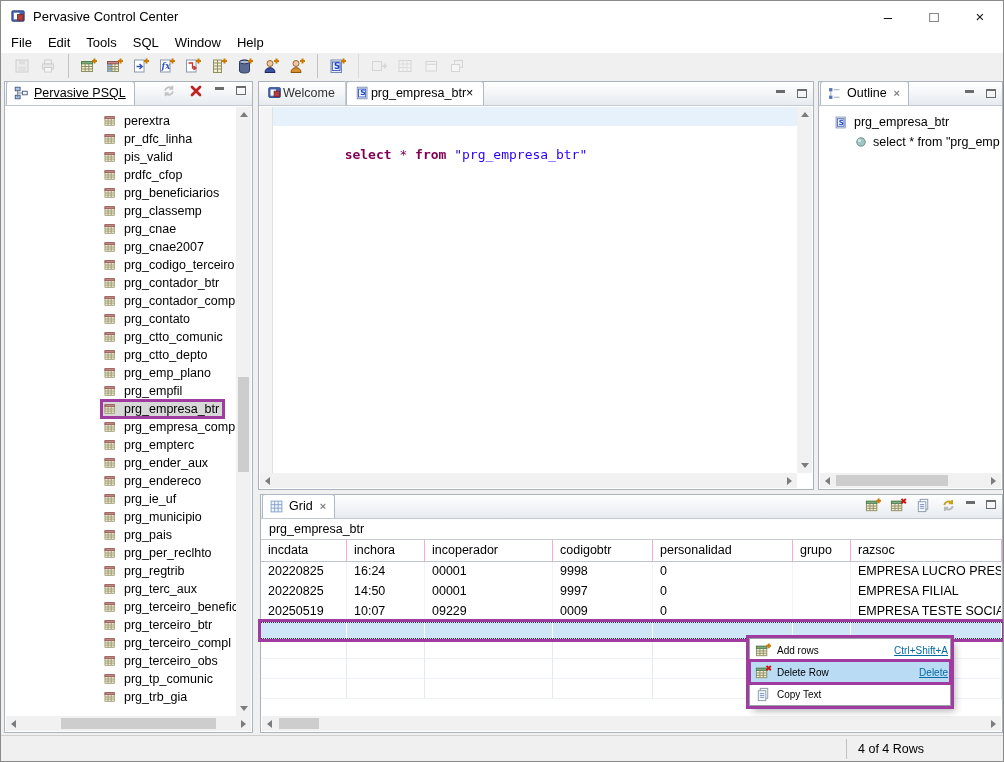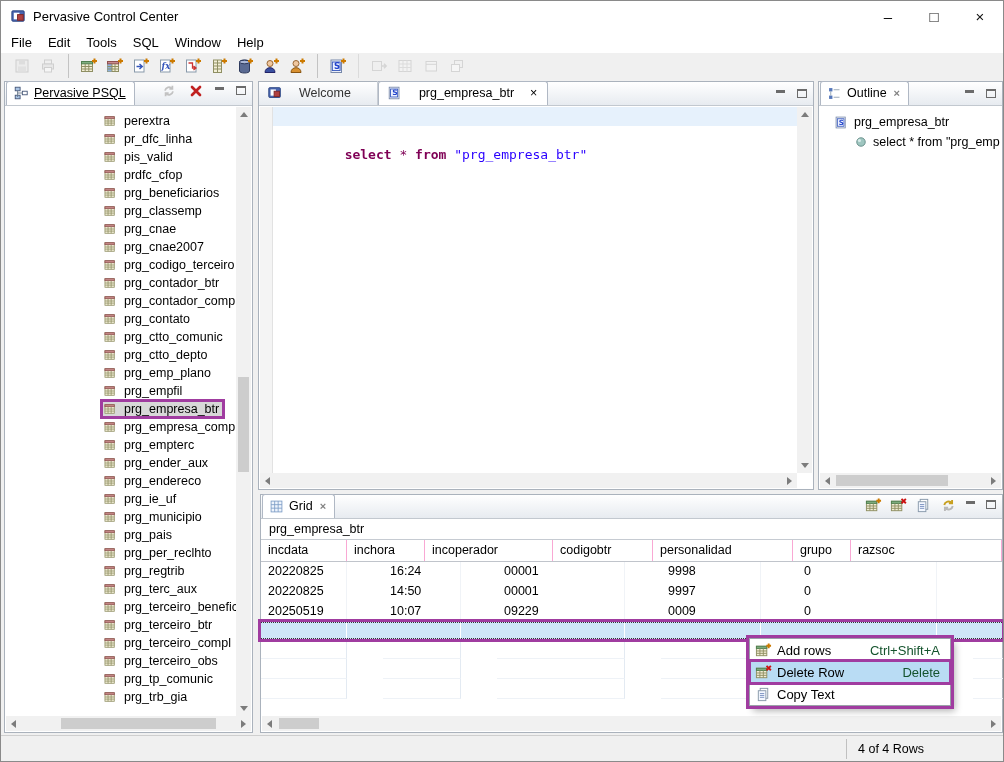--- a/index.html
+++ b/index.html
@@ -48,21 +48,21 @@
   .sb-arrow{position:absolute;width:15px;height:15px;display:flex;align-items:center;justify-content:center;}
   .tri{width:0;height:0;border:4px solid transparent;}
   .tri.up{border-bottom:5px solid #7c7c7c;border-top:none;}
   .tri.down{border-top:5px solid #7c7c7c;border-bottom:none;}
   .tri.left{border-right:5px solid #7c7c7c;border-left:none;}
   .tri.right{border-left:5px solid #7c7c7c;border-right:none;}
   .thumb{position:absolute;background:#cdcdcd;}
   
   #editor{left:257px;top:80px;width:556px;height:409px;}
   .ed-tabs{display:flex;align-items:flex-end;height:24px;}
-  .ed-tab{display:flex;align-items:center;gap:16px;font-size:12.5px;padding:3px 10px 4px 8px;height:24px;color:#333;}
+  .ed-tab{display:flex;align-items:center;gap:0;font-size:12.5px;padding:3px 10px 4px 8px;height:24px;color:#333;}
   .ed-tab.inactive{border-right:1px solid #c8cdd4;}
   .ed-tab.active{background:#ffffff;border:1px solid #b0b8c4;border-bottom:none;border-radius:3px 3px 0 0;color:#000;}
   .ed-body{position:absolute;left:1px;top:25px;right:16px;bottom:16px;background:#ffffff;display:flex;}
   .gutter{width:13px;background:#f4f4f4;border-right:1px solid #e2e2e2;}
   .code{flex:1;font-family:"DejaVu Sans Mono",monospace;font-size:13px;}
   .code-line{height:19px;line-height:19px;padding-left:9px;white-space:pre;}
   .code-line.current{background:#e6f1fc;}
   .tok[data-type="keyword"]{color:#7f0055;font-weight:bold;}
   .tok[data-type="operator"]{color:#7f0055;}
   .tok[data-type="string"]{color:#2a00ff;}
@@ -74,33 +74,33 @@
   .ol-child{padding-left:34px;}
   
   #gridpanel{left:259px;top:493px;width:743px;height:239px;}
   .grid-toolbar{margin-left:auto;display:flex;align-items:center;gap:5px;padding:0 4px 3px 0;}
   .gt-btn{width:20px;height:20px;display:flex;align-items:center;justify-content:center;}
   .tname-bar{height:21px;border-bottom:1px solid #c6cbd2;display:flex;align-items:center;padding-left:8px;
              font-size:12.5px;background:#ffffff;}
   .grid-cols{display:grid;grid-template-columns:86px 78px 128px 100px 140px 58px 1fr;}
   .g-head{height:22px;border-bottom:1px solid #c0c4cb;}
   .g-head .hc{font-size:12.5px;padding:3px 0 0 7px;border-right:1px solid #f9a8d4;white-space:nowrap;overflow:hidden;}
-  .g-row{height:20px;gap:36px;}
+  .g-row{height:20px;}
   .g-row .c{font-size:12.5px;padding:2px 0 0 7px;border-right:1px solid #f0f3f7;white-space:nowrap;overflow:hidden;}
   .g-row.selected{height:17px;background:#cfe6f8;outline:3px solid #a03ca0;outline-offset:0;
                   border-top:1px dotted #333;border-bottom:1px dotted #333;position:relative;z-index:2;}
   .g-row.selected .c{border-right:1px solid #ffffff;padding-top:0;}
   .g-row.empty .c{border-right:1px solid #e3eaf2;border-bottom:1px solid #eef2f7;}
   
   #ctxmenu{position:absolute;left:748px;top:637px;width:202px;background:#ffffff;border:1px solid #9aa0a8;
            box-shadow:0 0 0 3px #a03ca0,4px 5px 7px rgba(0,0,0,.3);z-index:10;}
-  .cm-item{display:grid;grid-template-columns:27px 1fr auto;align-items:center;height:22px;font-size:13px;padding-right:10px;}
+  .cm-item{display:grid;grid-template-columns:27px 1fr auto;align-items:center;height:22px;font-size:10px;padding-right:2px;}
   .cm-item .cm-ic{display:flex;justify-content:center;}
   .cm-item.highlighted{background:#b9dcf4;outline:3px solid #a03ca0;outline-offset:-1px;position:relative;z-index:2;}
-  .cm-short{color:#14532d;}
+  .cm-short{color:#0369a1;text-decoration:underline;}
   
   .statusbar{position:absolute;left:0;top:734px;width:100%;height:27px;background:#f0f0f0;border-top:1px solid #cfcfcf;}
   .status-sep{position:absolute;left:845px;top:3px;width:1px;height:20px;background:#c0c0c0;}
   .status-text{position:absolute;left:857px;top:6px;font-size:12.5px;}
 </style>
 </head>
 <body>
 
 <svg width="0" height="0" style="position:absolute">
   <defs>

